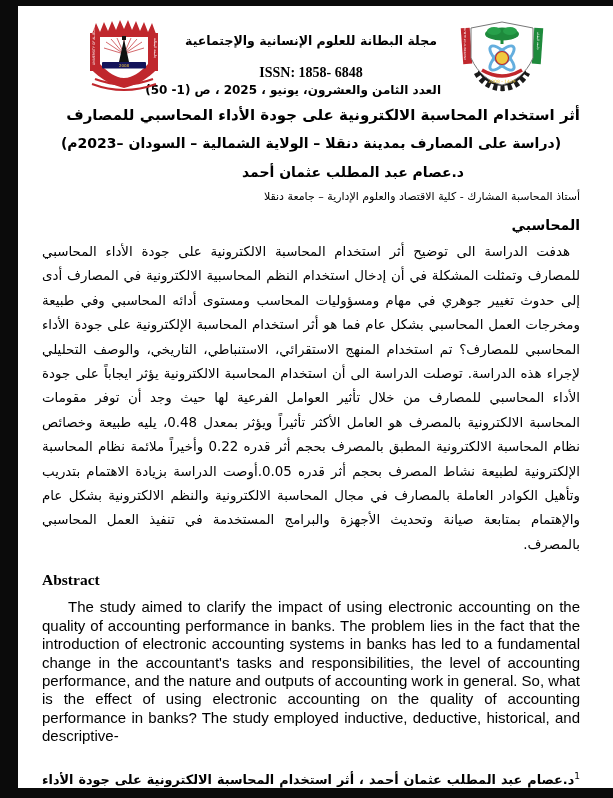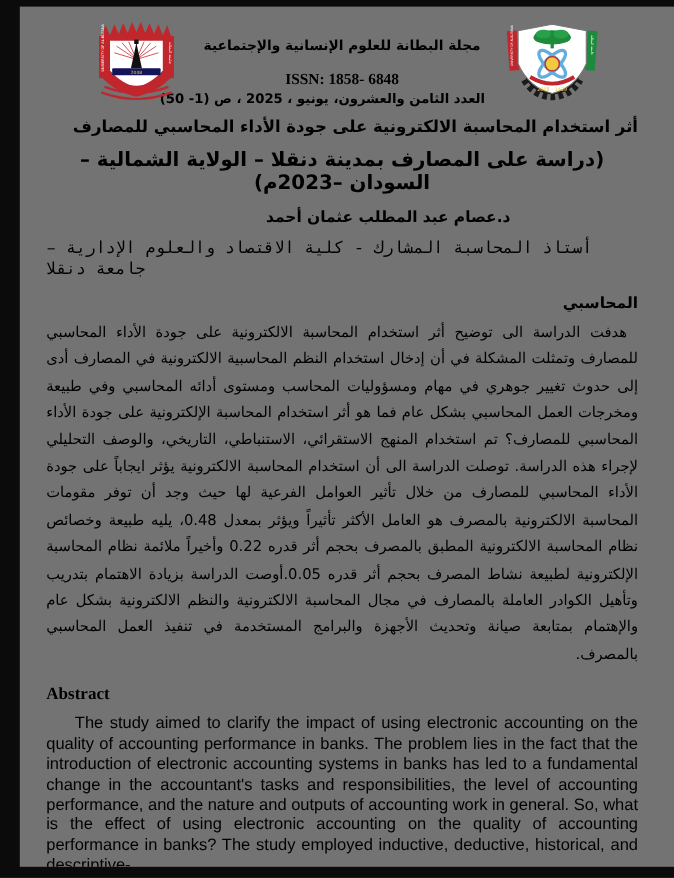--- a/index.html
+++ b/index.html
@@ -3,37 +3,37 @@
 <meta charset="utf-8">
 <style>
   html,body{margin:0;padding:0;}
   body{
     width:613px;height:798px;position:relative;background:#0b0b0b;
     font-family:"DejaVu Sans",sans-serif;color:#000;
     -webkit-font-smoothing:antialiased;
   }
   .page{
     position:absolute;left:18px;top:6px;width:595px;height:782px;
-    background:#737373;box-sizing:border-box;padding:0 33px 0 24px;overflow:hidden;
+    background:#ffffff;box-sizing:border-box;padding:0 33px 0 24px;overflow:hidden;
   }
   
   .header{position:relative;height:94px;}
   .logo{position:absolute;}
   .logo-left{left:42px;top:12px;width:80px;height:82px;}
   .logo-right{left:414px;top:14px;width:92px;height:76px;}
   .header-center{width:260px;margin:0 auto;padding-top:28px;text-align:center;line-height:1.18;}
   .journal-name{font-size:12.5px;font-weight:bold;direction:rtl;}
   .issn{font-size:14px;font-weight:bold;font-family:"Liberation Serif",serif;margin-top:16px;}
   .website{font-size:14px;font-weight:bold;font-family:"Liberation Serif",serif;margin-top:1px;}
   .issue-line{font-size:12px;font-weight:bold;direction:rtl;margin-top:2px;white-space:nowrap;}
   
   .title{ text-align:right;direction:rtl;font-size:15px;font-weight:bold;margin-top:6px;}
-  .subtitle{text-align:center;direction:rtl;font-size:18px;font-weight:bold;margin-top:11px;}
+  .subtitle{text-align:center;direction:rtl;font-size:14px;font-weight:bold;margin-top:11px;}
   .author{direction:rtl;text-align:right;font-size:14px;font-weight:bold;margin-top:13px;padding-right:116px;}
-  .affiliation{direction:rtl;text-align:left;font-size:15px;margin-top:10px;font-family:Liberation Mono, monospace;}
+  .affiliation{direction:rtl;text-align:right;font-size:11px;margin-top:10px;}
   
   .ar-abs-heading{direction:rtl;text-align:right;font-size:14px;font-weight:bold;margin-top:14px;}
   .ar-abs-body{
     direction:rtl;text-align:justify;text-justify:inter-word;
     font-size:13.4px;line-height:24.4px;margin-top:7px;text-indent:10px;
   }
   .keywords{direction:rtl;text-align:right;font-size:13px;margin-top:5px;}
   
   .en-abs-heading{font-family:"Liberation Serif",serif;font-size:15.5px;font-weight:bold;margin-top:14px;}
   .en-abs-body{

